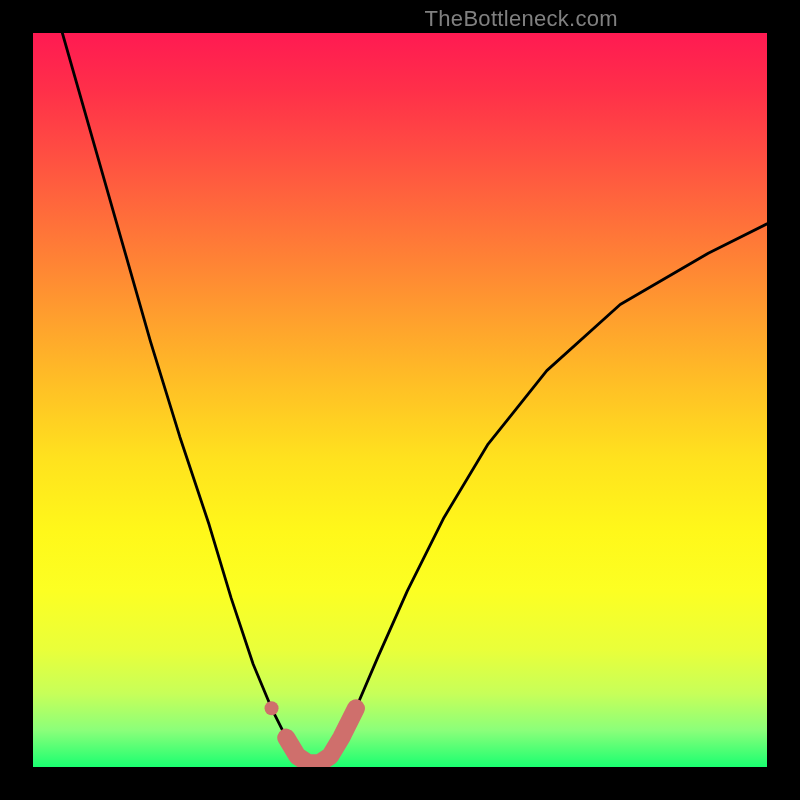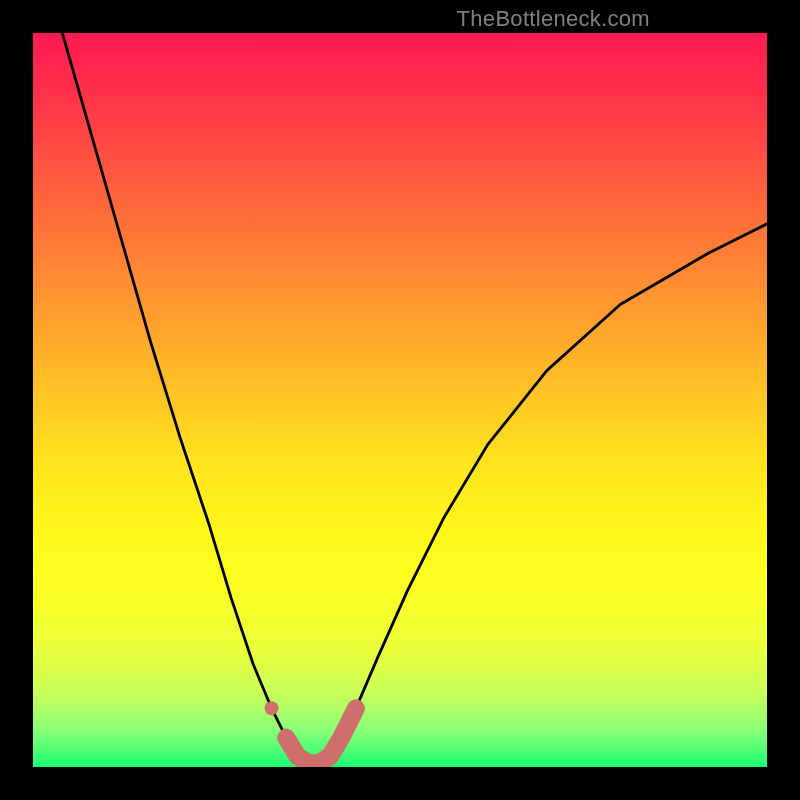--- a/index.html
+++ b/index.html
@@ -8,21 +8,20 @@
     width: 800px;
     height: 800px;
     background: #000;
     font-family: Arial, sans-serif;
   }
   .frame {
     position: relative;
     width: 632px;
     height: 800px;
     background: #000;
-    padding-left: 32px;
   }
   .watermark {
     position: absolute;
     top: 6px;
     right: 14px;
     color: #808080;
     font-size: 22px;
     font-weight: 500;
     letter-spacing: 0.3px;
   }

